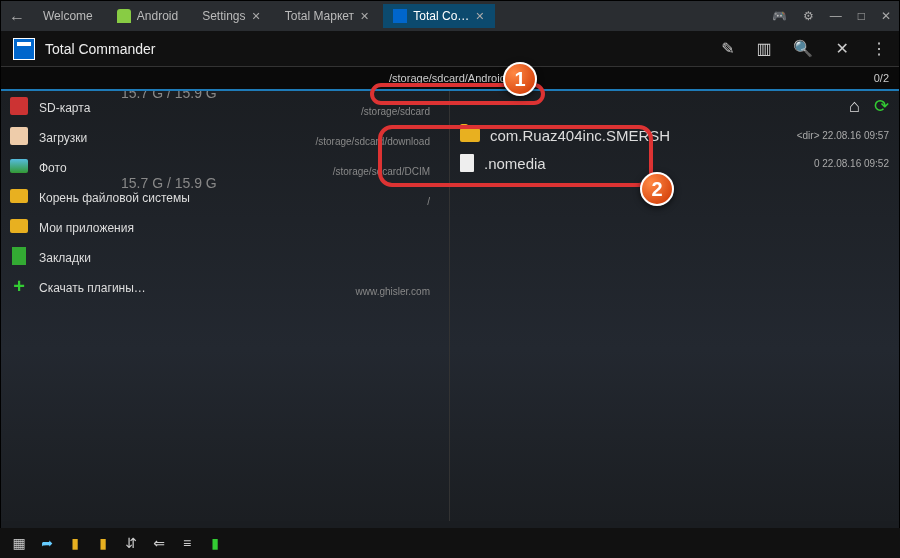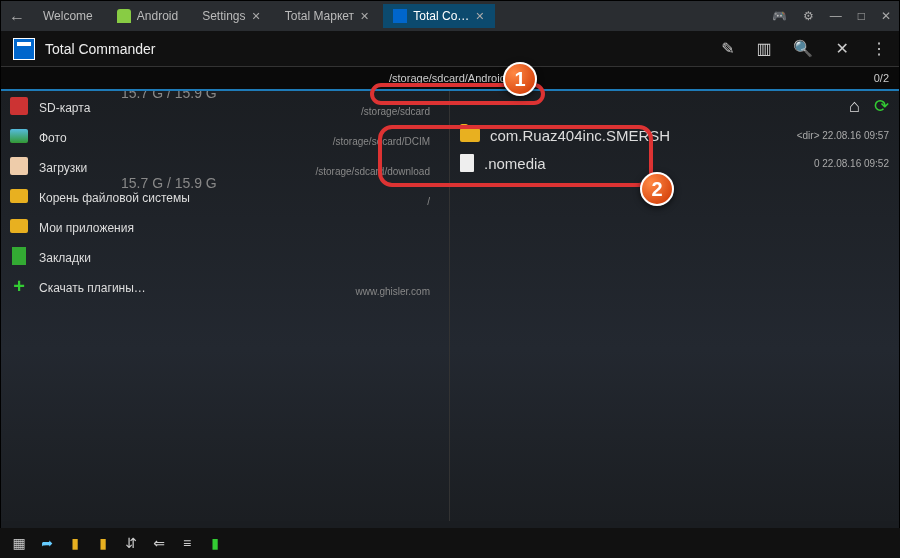--- a/index.html
+++ b/index.html
@@ -107,31 +107,31 @@
     <div class="row">
       <div class="icon-box">
           <div class="sd-icon"></div>
         </div>
       <div class="name">SD-карта</div>
       <div class="sub2">15.7 G / 15.9 G</div>
       <div class="sub">/storage/sdcard</div>
     </div>
     <div class="row">
       <div class="icon-box">
+          <div class="download-icon"></div>
+        </div>
+      <div class="name">Загрузки</div>
+      <div class="sub">/storage/sdcard/download</div>
+    </div>
+    <div class="row">
+      <div class="icon-box">
           <div class="photo-icon"></div>
         </div>
       <div class="name">Фото</div>
       <div class="sub">/storage/sdcard/DCIM</div>
-    </div>
-    <div class="row">
-      <div class="icon-box">
-          <div class="download-icon"></div>
-        </div>
-      <div class="name">Загрузки</div>
-      <div class="sub">/storage/sdcard/download</div>
     </div>
     <div class="row">
       <div class="icon-box">
           <div class="root-icon"></div>
         </div>
       <div class="name">Корень файловой системы</div>
       <div class="sub2">15.7 G / 15.9 G</div>
       <div class="sub">/</div>
     </div>
     <div class="row">

